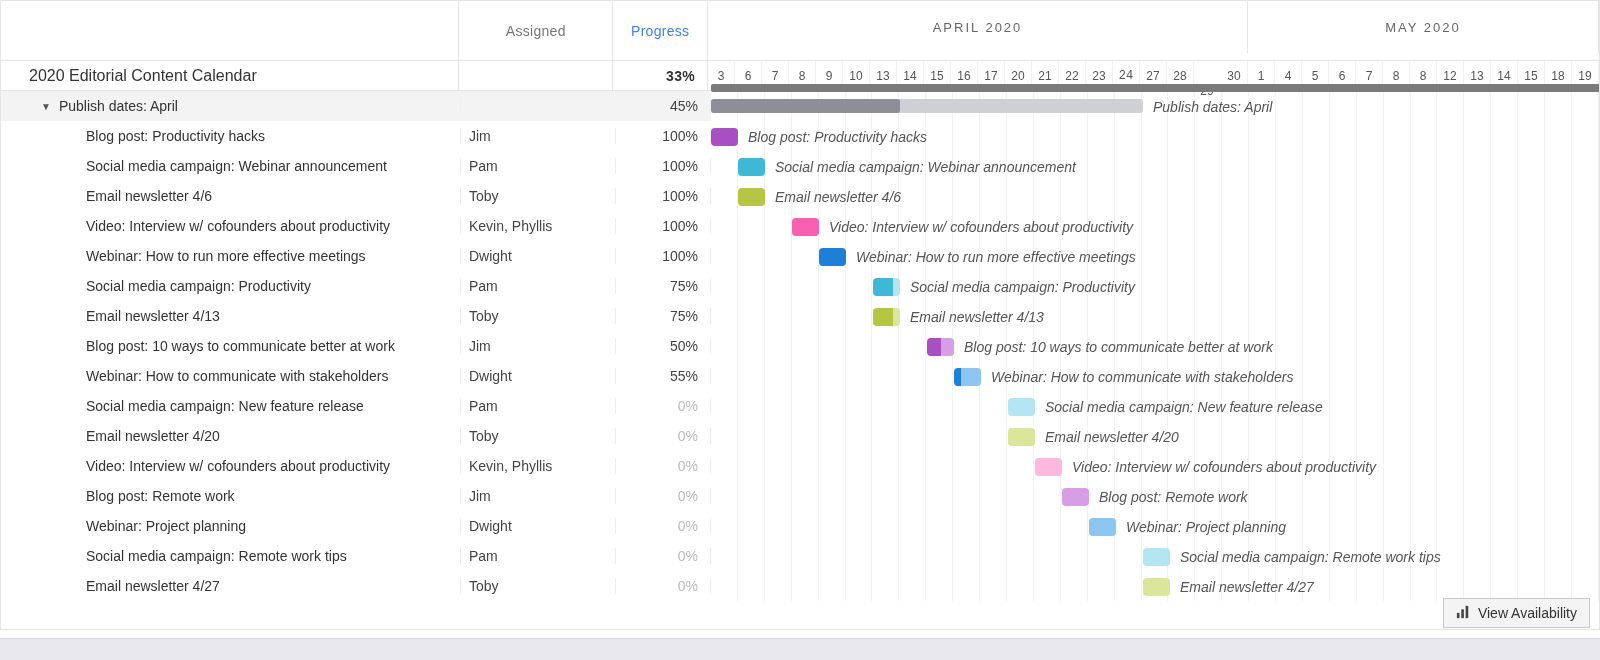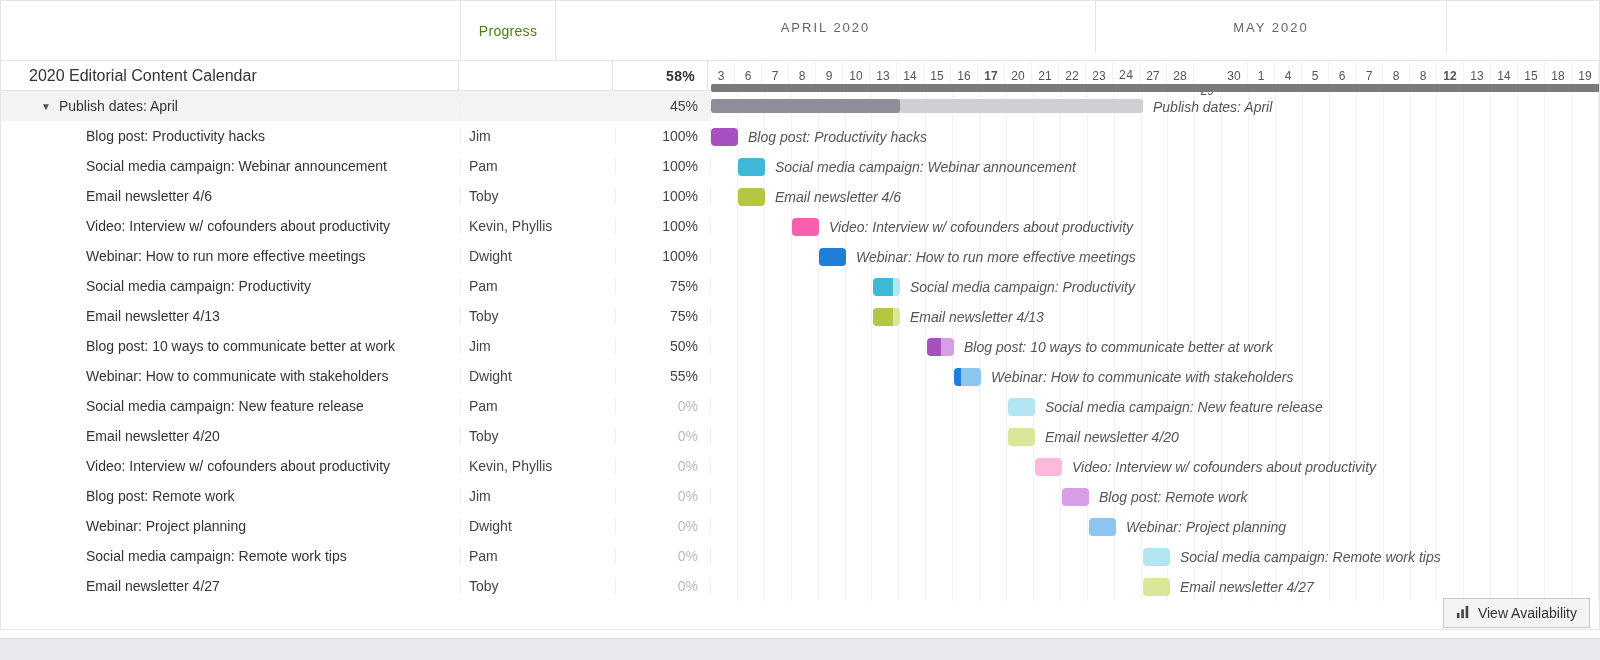--- a/index.html
+++ b/index.html
@@ -4,21 +4,21 @@
 <style>
   * { box-sizing: border-box; margin: 0; padding: 0; font-family: -apple-system, BlinkMacSystemFont, "Segoe UI", Helvetica, Arial, sans-serif; }
   body { width:1600px; height:660px; background:#fff; color:#333; font-size:14px; position:relative; }
 
   .frame { position:relative; width:100%; height:630px; border:1px solid #e5e5e5; overflow:hidden; }
   .hdr-row { display:flex; height:60px; border-bottom:1px solid #e5e5e5; }
   .day-row { display:flex; height:30px; border-bottom:1px solid #e5e5e5; }
 
   .col-name { width:460px; border-right:1px solid #e5e5e5; display:flex; align-items:center; padding:0 12px; }
   .col-assigned { width:155px; border-right:1px solid #e5e5e5; display:flex; align-items:center; justify-content:center; color:#777; letter-spacing:.3px; }
-  .col-progress { width:95px;  border-right:1px solid #e5e5e5; display:flex; align-items:center; justify-content:center; color:#4d7c0f; letter-spacing:.3px; }
+  .col-progress { width:95px;  border-right:1px solid #e5e5e5; display:flex; align-items:center; justify-content:center; color:#3b82f6; letter-spacing:.3px; }
   .col-time { flex:1; position:relative; }
 
   .months { display:flex; height:52px; }
   .month { display:flex; align-items:center; justify-content:center; font-size:13px; letter-spacing:2px; color:#666; border-right:1px solid #e5e5e5; }
   .days  { display:flex; height:30px; }
   .day   { display:flex; align-items:center; justify-content:center; font-size:12px; color:#555; border-right:1px solid #f2f2f2; }
 
   .body { display:flex; }
   .left { width:710px; }
   .right { flex:1; position:relative; }
@@ -53,63 +53,64 @@
 
   .footer-strip { position:absolute; left:0; right:0; bottom:0; height:22px; background:#e8e8ee; border-top:1px solid #d8d8e0; }
 </style>
 </head>
 <body>
 
 <div class="frame">
 
   <div class="hdr-row">
     <div class="col-name"></div>
+    <div class="col-assigned">Assigned</div>
     <div class="col-progress">Progress</div>
     <div class="col-time">
       <div class="months" id="months">
           <div class="month" style="width: 540px;">APRIL 2020</div>
           <div class="month" style="width: 351px;">MAY 2020</div>
         </div>
     </div>
   </div>
 
   <div class="day-row">
     <div class="col-name" style="padding-left:28px;font-size:16px;">2020 Editorial Content Calendar</div>
     <div class="col-assigned"></div>
-    <div class="col-progress" style="justify-content:flex-end;padding-right:12px;font-weight:600;color:#333;">58%</div>
+    <div class="col-progress" style="justify-content:flex-end;padding-right:12px;font-weight:600;color:#333;">33%</div>
     <div class="col-time">
       <div class="days" id="days">
           <div class="day" style="width: 27px;">3</div>
           <div class="day" style="width: 27px;">6</div>
           <div class="day" style="width: 27px;">7</div>
           <div class="day" style="width: 27px;">8</div>
           <div class="day" style="width: 27px;">9</div>
           <div class="day" style="width: 27px;">10</div>
           <div class="day" style="width: 27px;">13</div>
           <div class="day" style="width: 27px;">14</div>
           <div class="day" style="width: 27px;">15</div>
           <div class="day" style="width: 27px;">16</div>
-          <div class="day" style="width: 27px; font-weight: bold;">17</div>
+          <div class="day" style="width: 27px;">17</div>
           <div class="day" style="width: 27px;">20</div>
           <div class="day" style="width: 27px;">21</div>
           <div class="day" style="width: 27px; text-align: center;">22</div>
           <div class="day" style="width: 27px;">23</div>
           <div class="day" style="width: 27px; font-family: Liberation Mono, monospace;">24</div>
           <div class="day" style="width: 27px;">27</div>
           <div class="day" style="width: 27px;">28</div>
           <div class="day" style="width: 27px; margin-top: 30px;">29</div>
           <div class="day" style="width: 27px;">30</div>
           <div class="day" style="width: 27px;">1</div>
           <div class="day" style="width: 27px;">4</div>
           <div class="day" style="width: 27px;">5</div>
           <div class="day" style="width: 27px;">6</div>
           <div class="day" style="width: 27px;">7</div>
           <div class="day" style="width: 27px;">8</div>
           <div class="day" style="width: 27px;">8</div>
-          <div class="day" style="width: 27px; font-weight: bold;">12</div>
+          <div class="day" style="width: 27px;">12</div>
           <div class="day" style="width: 27px;">13</div>
           <div class="day" style="width: 27px;">14</div>
           <div class="day" style="width: 27px;">15</div>
           <div class="day" style="width: 27px;">18</div>
           <div class="day" style="width: 27px;">19</div>
         </div>
     </div>
   </div>
 
   <div class="body">

